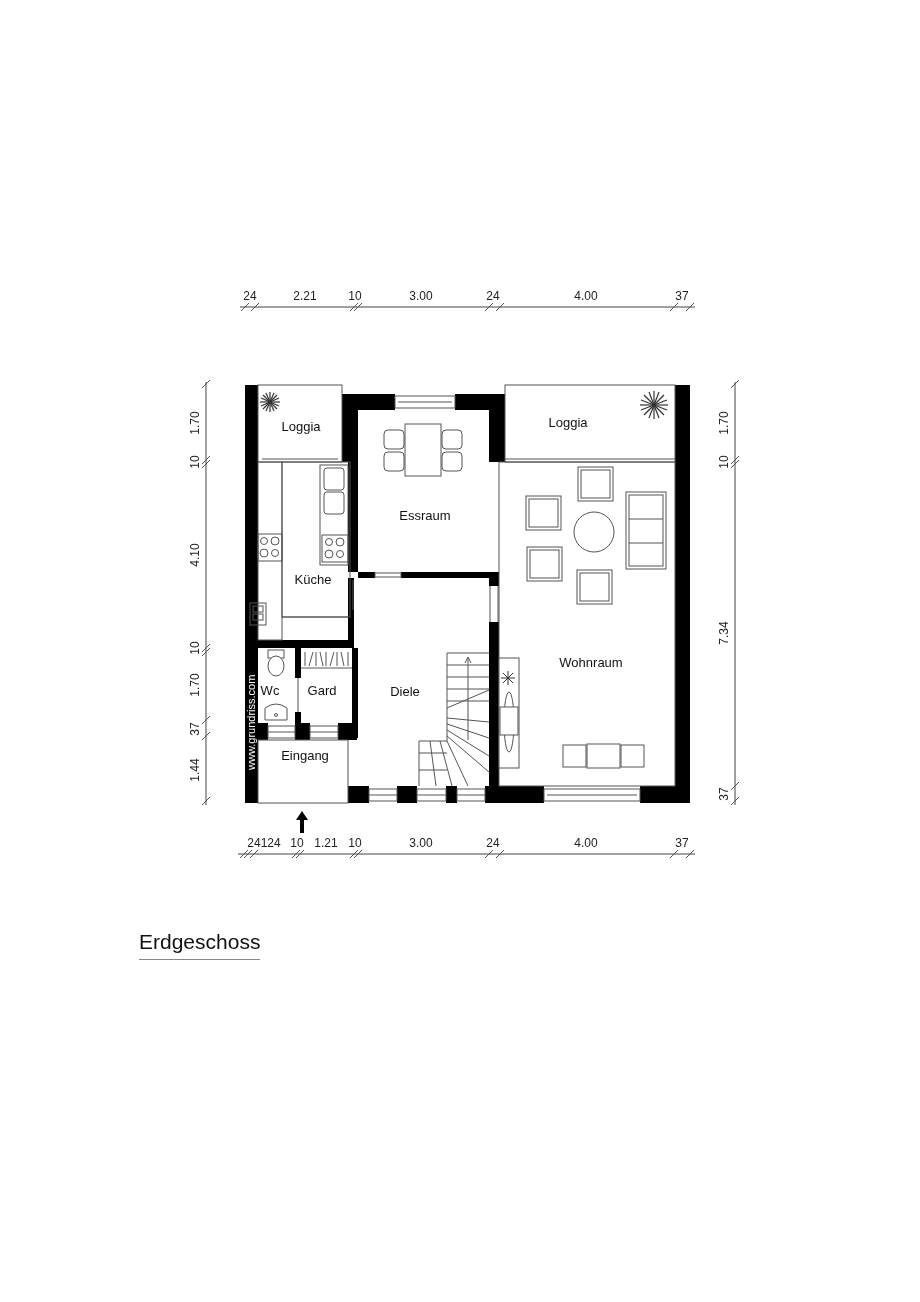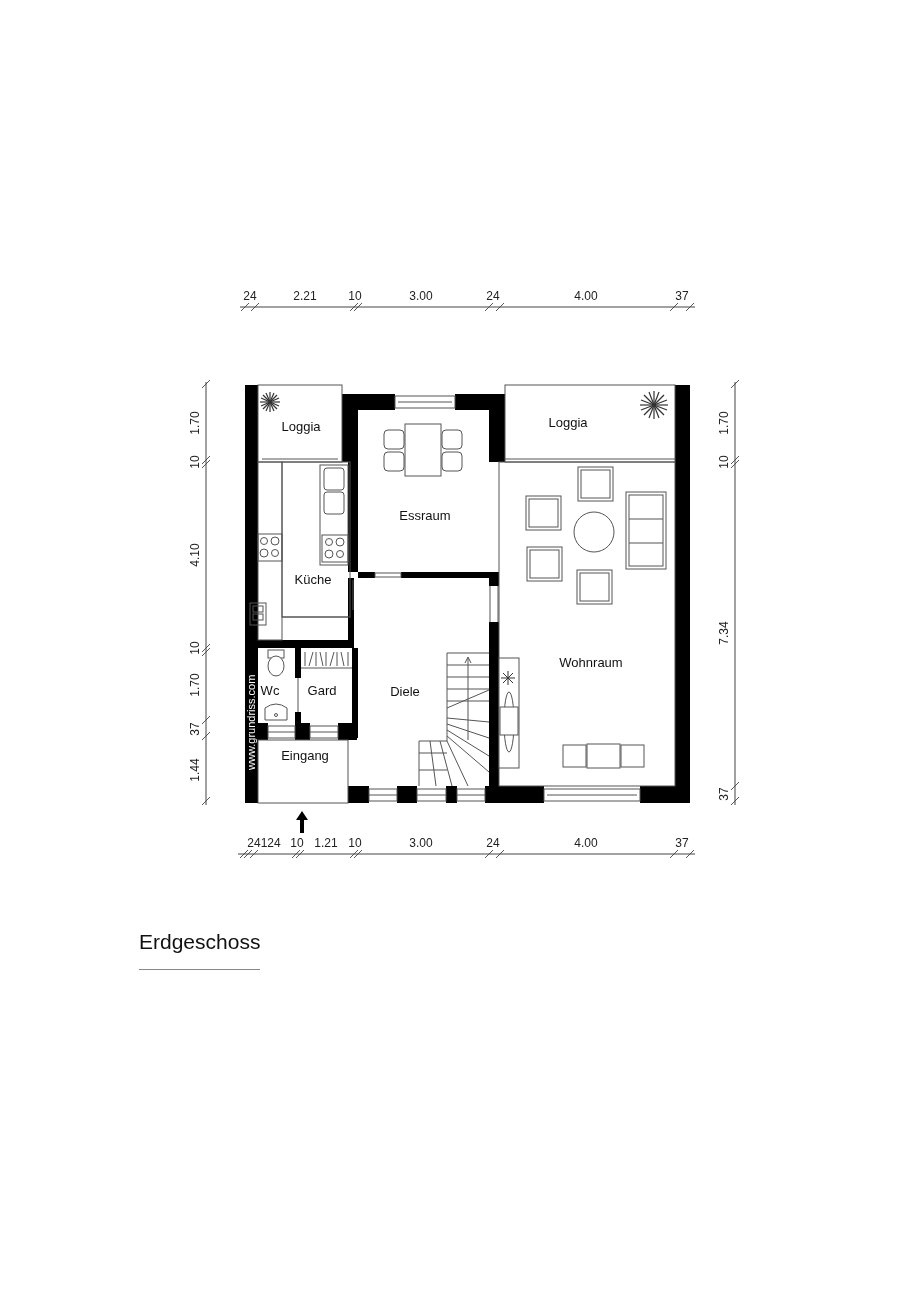--- a/index.html
+++ b/index.html
@@ -3,21 +3,21 @@
 <meta charset="utf-8">
 <style>
   html, body { margin: 0; padding: 0; background: #ffffff; }
   body { width: 920px; height: 1302px; position: relative; overflow: hidden;
          font-family: "Liberation Sans", sans-serif; color: #111; }
   #plan { position: absolute; left: 0; top: 0; }
   .dim-text { font-family: "Liberation Sans", sans-serif; font-size: 12px; fill: #222; }
   .room-text { font-family: "Liberation Sans", sans-serif; font-size: 13px; fill: #111; }
   .wm-text { font-family: "Liberation Sans", sans-serif; font-size: 11px; fill: #ffffff; }
   .title { position: absolute; left: 139px; top: 930px; font-size: 21px; color: #111;
-           border-bottom: 1.5px solid #888; padding-bottom: 16px; line-height: 1.1; }
+           border-bottom: 1.5px solid #888; padding-bottom: 6px; line-height: 1.1; }
 </style>
 </head>
 <body>
 
 <svg id="plan" width="920" height="1302" viewBox="0 0 920 1302" xmlns="http://www.w3.org/2000/svg">
 
   <g stroke="#444" stroke-width="1">
     <line x1="240" y1="307" x2="695" y2="307"></line>
     <g stroke-width="0.9">
       <line x1="241" y1="311" x2="249" y2="303"></line>

